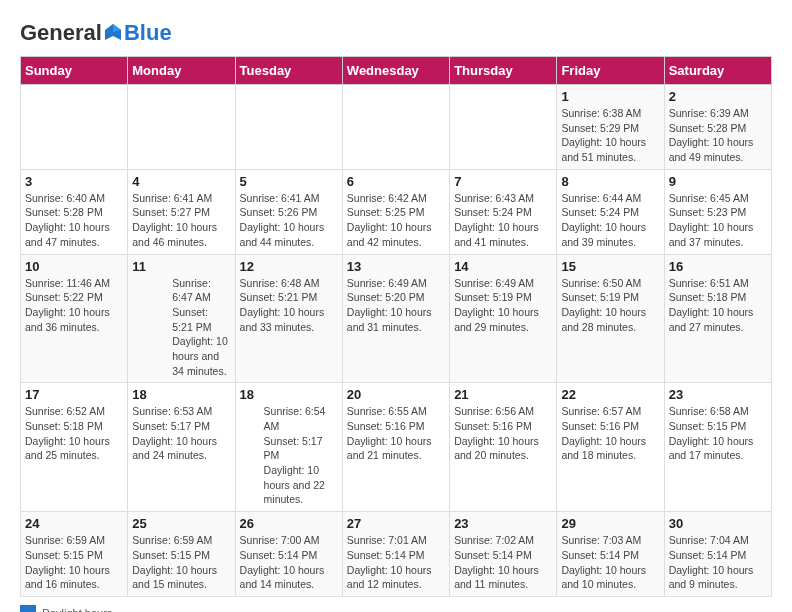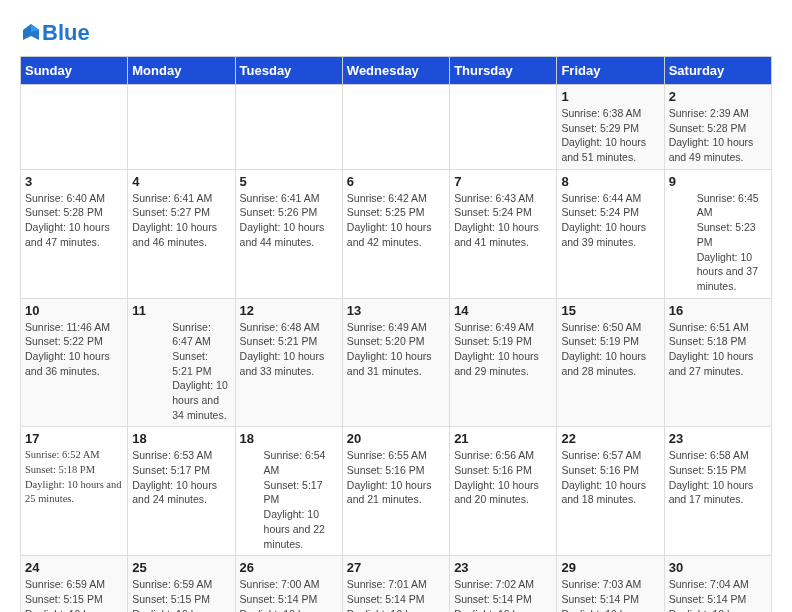--- a/index.html
+++ b/index.html
@@ -39,21 +39,21 @@
     .location {
       font-size: 16px;
       color: #555;
     }
     table {
       width: 100%;
       border-collapse: collapse;
       font-size: 11px;
     }
     thead tr th {
-      background: #1d4ed8;
+      background: #be185d;
       color: #fff;
       padding: 6px 4px;
       text-align: left;
       font-size: 13px;
       border: 1px solid #ccc;
     }
     tbody tr td {
       border: 1px solid #ddd;
       vertical-align: top;
       padding: 4px;
@@ -91,20 +91,21 @@
       margin-right: 6px;
       display: inline-block;
     }
   </style>
 </head>
 <body>
 
 <div class="header">
   <div class="logo">
     <div class="logo-text">
+      <span class="logo-general">General</span>
       <svg width="20" height="22" viewBox="0 0 20 22" style="margin:0 1px">
         <polygon points="10,2 18,8 18,18 10,14 2,18 2,8" fill="#2277cc"></polygon>
         <polygon points="10,2 18,8 10,10" fill="#3399ee"></polygon>
       </svg>
       <span class="logo-blue">Blue</span>
     </div>
   </div>
 </div>
 
 <table>
@@ -127,21 +128,21 @@
         <td class="empty"></td>
         <td class="empty"></td>
         <td>
           <span class="day-num">1</span>
           <div class="day-info" style="white-space: pre-line;">Sunrise: 6:38 AM
 Sunset: 5:29 PM
 Daylight: 10 hours and 51 minutes.</div>
         </td>
         <td>
           <span class="day-num">2</span>
-          <div class="day-info" style="white-space: pre-line;">Sunrise: 2:39 AM
+          <div class="day-info" style="white-space: pre-line;">Sunrise: 6:39 AM
 Sunset: 5:28 PM
 Daylight: 10 hours and 49 minutes.</div>
         </td>
       </tr>
       <tr>
         <td>
           <span class="day-num">3</span>
           <div class="day-info" style="white-space: pre-line;">Sunrise: 6:40 AM
 Sunset: 5:28 PM
 Daylight: 10 hours and 47 minutes.</div>
@@ -171,21 +172,21 @@
 Daylight: 10 hours and 41 minutes.</div>
         </td>
         <td>
           <span class="day-num">8</span>
           <div class="day-info" style="white-space: pre-line;">Sunrise: 6:44 AM
 Sunset: 5:24 PM
 Daylight: 10 hours and 39 minutes.</div>
         </td>
         <td>
           <span class="day-num">9</span>
-          <div class="day-info" style="white-space: pre-line; margin-left: 28px;">Sunrise: 6:45 AM
+          <div class="day-info" style="white-space: pre-line;">Sunrise: 6:45 AM
 Sunset: 5:23 PM
 Daylight: 10 hours and 37 minutes.</div>
         </td>
       </tr>
       <tr>
         <td>
           <span class="day-num">10</span>
           <div class="day-info" style="white-space: pre-line;">Sunrise: 11:46 AM
 Sunset: 5:22 PM
 Daylight: 10 hours and 36 minutes.</div>
@@ -223,21 +224,21 @@
         <td>
           <span class="day-num">16</span>
           <div class="day-info" style="white-space: pre-line;">Sunrise: 6:51 AM
 Sunset: 5:18 PM
 Daylight: 10 hours and 27 minutes.</div>
         </td>
       </tr>
       <tr>
         <td>
           <span class="day-num">17</span>
-          <div class="day-info" style="white-space: pre-line; font-family: Liberation Serif, serif;">Sunrise: 6:52 AM
+          <div class="day-info" style="white-space: pre-line;">Sunrise: 6:52 AM
 Sunset: 5:18 PM
 Daylight: 10 hours and 25 minutes.</div>
         </td>
         <td>
           <span class="day-num">18</span>
           <div class="day-info" style="white-space: pre-line;">Sunrise: 6:53 AM
 Sunset: 5:17 PM
 Daylight: 10 hours and 24 minutes.</div>
         </td>
         <td>

